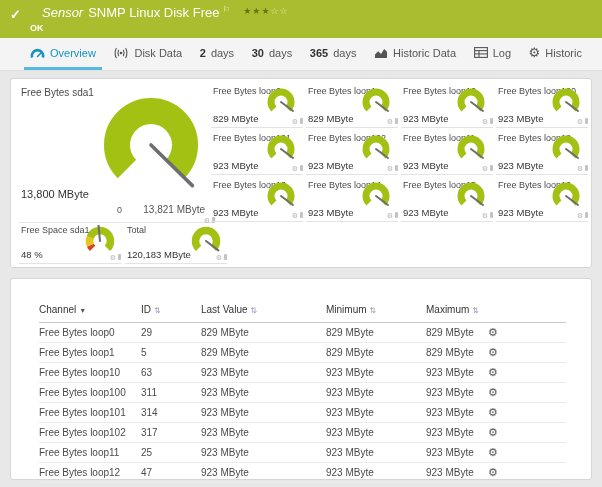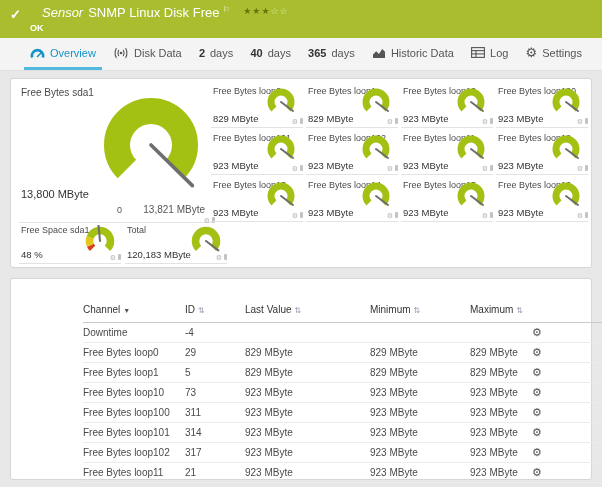--- a/index.html
+++ b/index.html
@@ -24,21 +24,21 @@
     border-bottom:1px solid #e0e0e0;display:flex;align-items:stretch;
     justify-content:space-between;padding:0 14px 0 24px;box-sizing:border-box;}
   .tab{display:flex;align-items:center;gap:5px;font-size:11px;color:#555;
     padding:0 6px;cursor:pointer;border-bottom:3px solid transparent;box-sizing:border-box;}
   .tab .tnum{font-weight:bold;color:#333;}
   .tab.active{color:#1592c8;border-bottom-color:#53b9de;}
   .tab.active .tlabel{color:#1592c8;}
   .tab .ticon{display:inline-flex;align-items:center;}
   .tab .gearchar{font-size:13px;color:#555;line-height:1;}
   
-  .panel{position:absolute;background:#fff;border:1px solid #d6d6d6;border-radius:3px;box-sizing:border-box;padding-left:44px;}
+  .panel{position:absolute;background:#fff;border:1px solid #d6d6d6;border-radius:3px;box-sizing:border-box;}
   #gauge-panel{left:10px;top:78px;width:582px;height:190px;}
   #table-panel{left:10px;top:278px;width:582px;height:202px;}
   
   .glabel{font-size:9px;color:#4a4a4a;}
   .gvalue{font-size:9.5px;color:#333;}
   .gicons{font-size:7px;color:#b5b5b5;white-space:nowrap;}
   .gicons .gg{cursor:pointer;}
   .gicons .pin{display:inline-block;width:3px;height:6px;background:#c3c3c3;margin-left:2px;border-radius:1px;}
   #main-cell{position:absolute;left:8px;top:4px;width:194px;height:139px;border-bottom:1px solid #e3e3e3;}
   #main-cell .glabel{position:absolute;left:2px;top:4px;font-size:10px;}
@@ -99,21 +99,21 @@
           <path d="M5.6 3.2 Q4.2 6 5.6 8.8 M10.4 3.2 Q11.8 6 10.4 8.8 M3.2 1.4 Q1 6 3.2 10.6 M12.8 1.4 Q15 6 12.8 10.6" stroke="#555" stroke-width="1.1" fill="none" stroke-linecap="round"></path>
         </svg>
       </span>
       <span class="tlabel">Disk Data</span>
     </div>
     <div class="tab">
       <span class="tnum">2</span>
       <span class="tlabel">days</span>
     </div>
     <div class="tab">
-      <span class="tnum">40</span>
+      <span class="tnum">30</span>
       <span class="tlabel">days</span>
     </div>
     <div class="tab">
       <span class="tnum">365</span>
       <span class="tlabel">days</span>
     </div>
     <div class="tab">
       <span class="ticon">
         <svg width="14" height="12" viewBox="0 0 14 12">
           <path d="M1 11 L1 7.5 4.2 4.2 7 7 10.2 2 13 4.8 13 11 Z" fill="#555"></path>
@@ -127,21 +127,21 @@
           <rect x="0.6" y="0.6" width="12.8" height="9.8" fill="none" stroke="#555" stroke-width="1.1"></rect>
           <line x1="0.6" y1="3.6" x2="13.4" y2="3.6" stroke="#555" stroke-width="1.1"></line>
           <line x1="0.6" y1="6.9" x2="13.4" y2="6.9" stroke="#555" stroke-width="1.1"></line>
           <line x1="5" y1="3.6" x2="5" y2="10.4" stroke="#555" stroke-width="1.1"></line>
         </svg>
       </span>
       <span class="tlabel">Log</span>
     </div>
     <div class="tab">
       <span class="ticon gearchar">⚙</span>
-      <span class="tlabel">Settings</span>
+      <span class="tlabel">Historic</span>
     </div>
   </div>
 
 <div class="panel" id="gauge-panel">
   <div id="main-cell">
     <div class="glabel">Free Bytes sda1</div>
     <span id="main-gauge"><svg width="124" height="104" viewBox="0 0 124 104">
           <path d="M 37.96 76.04 A 34 34 0 1 1 86.04 76.04" stroke="#a3c112" stroke-width="26" fill="none"></path>
           <line x1="62" y1="52" x2="103.40" y2="92.62" stroke="#6e6e6e" stroke-width="3.6" stroke-linecap="round"></line>
         </svg></span>
@@ -298,46 +298,38 @@
           <th><span>Channel</span><span class="sort-active">▼</span></th>
           <th><span>ID</span><span class="sort-both">⇅</span></th>
           <th><span>Last Value</span><span class="sort-both">⇅</span></th>
           <th><span>Minimum</span><span class="sort-both">⇅</span></th>
           <th><span>Maximum</span><span class="sort-both">⇅</span></th>
           <th></th>
         </tr>
       </thead>
     <tbody id="tbody">
         <tr>
-          <td>Downtime</td>
-          <td>-4</td>
-          <td></td>
-          <td></td>
-          <td></td>
-          <td><span class="rowgear">⚙</span></td>
-        </tr>
-        <tr>
           <td>Free Bytes loop0</td>
           <td>29</td>
           <td>829 MByte</td>
           <td>829 MByte</td>
           <td>829 MByte</td>
           <td><span class="rowgear">⚙</span></td>
         </tr>
         <tr>
           <td>Free Bytes loop1</td>
           <td>5</td>
           <td>829 MByte</td>
           <td>829 MByte</td>
           <td>829 MByte</td>
           <td><span class="rowgear">⚙</span></td>
         </tr>
         <tr>
           <td>Free Bytes loop10</td>
-          <td>73</td>
+          <td>63</td>
           <td>923 MByte</td>
           <td>923 MByte</td>
           <td>923 MByte</td>
           <td><span class="rowgear">⚙</span></td>
         </tr>
         <tr>
           <td>Free Bytes loop100</td>
           <td>311</td>
           <td>923 MByte</td>
           <td>923 MByte</td>
@@ -355,21 +347,21 @@
         <tr>
           <td>Free Bytes loop102</td>
           <td>317</td>
           <td>923 MByte</td>
           <td>923 MByte</td>
           <td>923 MByte</td>
           <td><span class="rowgear">⚙</span></td>
         </tr>
         <tr>
           <td>Free Bytes loop11</td>
-          <td>21</td>
+          <td>25</td>
           <td>923 MByte</td>
           <td>923 MByte</td>
           <td>923 MByte</td>
           <td><span class="rowgear">⚙</span></td>
         </tr>
         <tr>
           <td>Free Bytes loop12</td>
           <td>47</td>
           <td>923 MByte</td>
           <td>923 MByte</td>

